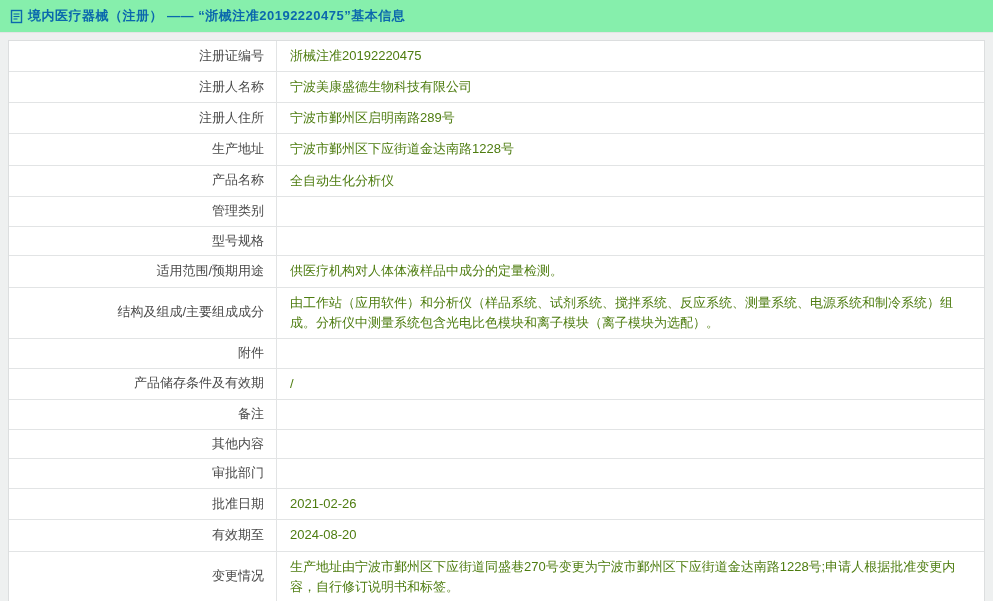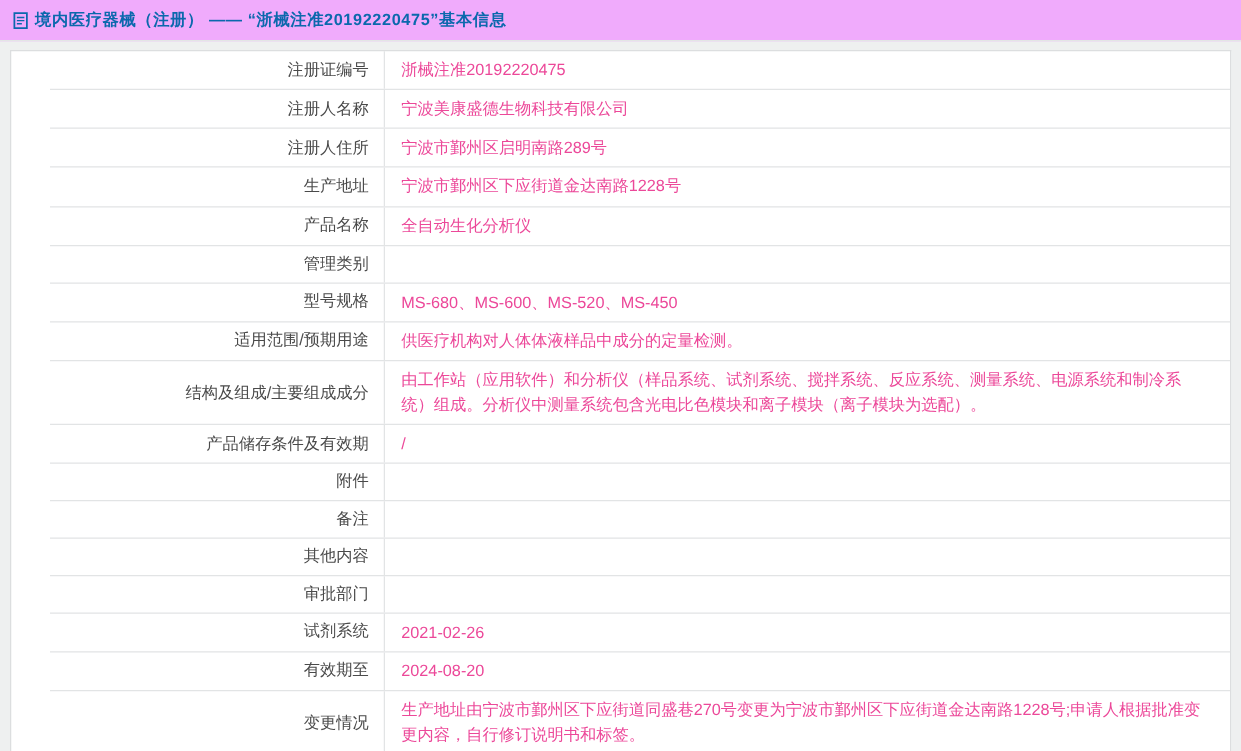--- a/index.html
+++ b/index.html
@@ -9,21 +9,21 @@
     font-family:"Liberation Sans","DejaVu Sans",sans-serif;
     font-size:13px;
     color:#444;
     overflow:hidden;
   }
   .title-bar {
     height:33px;
     display:flex;
     align-items:center;
     padding:0 10px;
-    background:#f0abfc;
+    background:#86efac;
     border-bottom:1px solid #e3e5e5;
   }
   .doc-icon {
     display:inline-flex;
     margin-right:5px;
     flex:0 0 auto;
   }
   .page-title {
     color:#0b68ad;
     font-weight:bold;
@@ -33,40 +33,39 @@
   .info-table {
     margin:7px 8px 8px 8px;
     background:#ffffff;
     border:1px solid #dcdedf;
     border-bottom:none;
   }
   .trow {
     display:flex;
     border-bottom:1px solid #e2e4e5;
     min-height:29px;
-    margin-left:31px;
   }
   .tlabel {
     width:268px;
     flex:0 0 268px;
     display:flex;
     align-items:center;
     justify-content:flex-end;
     text-align:right;
     padding:5px 12px 5px 10px;
     border-right:1px solid #e2e4e5;
     color:#4a4a4a;
     line-height:1.45;
   }
   .tvalue {
     flex:1;
     display:flex;
     align-items:center;
     padding:5px 14px 5px 13px;
-    color:#ec4899;
+    color:#4d7c0f;
     line-height:1.55;
   }
 </style>
 </head>
 <body>
 
 <div class="title-bar">
   <span class="doc-icon">
     <svg width="13" height="15" viewBox="0 0 13 15">
       <rect x="1.5" y="1.5" width="10" height="12" fill="none" stroke="#0b68ad" stroke-width="1.4"></rect>
@@ -97,51 +96,50 @@
     </div>
     <div class="trow">
       <div class="tlabel">产品名称</div>
       <div class="tvalue">全自动生化分析仪</div>
     </div>
     <div class="trow">
       <div class="tlabel">管理类别</div>
     </div>
     <div class="trow">
       <div class="tlabel">型号规格</div>
-      <div class="tvalue">MS-680、MS-600、MS-520、MS-450</div>
     </div>
     <div class="trow">
       <div class="tlabel">适用范围/预期用途</div>
       <div class="tvalue">供医疗机构对人体体液样品中成分的定量检测。</div>
     </div>
     <div class="trow">
       <div class="tlabel">结构及组成/主要组成成分</div>
       <div class="tvalue">由工作站（应用软件）和分析仪（样品系统、试剂系统、搅拌系统、反应系统、测量系统、电源系统和制冷系统）组成。分析仪中测量系统包含光电比色模块和离子模块（离子模块为选配）。</div>
     </div>
     <div class="trow">
+      <div class="tlabel">附件</div>
+      <div class="tvalue"></div>
+    </div>
+    <div class="trow">
       <div class="tlabel">产品储存条件及有效期</div>
       <div class="tvalue">/</div>
-    </div>
-    <div class="trow">
-      <div class="tlabel">附件</div>
-      <div class="tvalue"></div>
     </div>
     <div class="trow">
       <div class="tlabel">备注</div>
       <div class="tvalue"></div>
     </div>
     <div class="trow">
       <div class="tlabel">其他内容</div>
       <div class="tvalue"></div>
     </div>
     <div class="trow">
       <div class="tlabel">审批部门</div>
     </div>
     <div class="trow">
-      <div class="tlabel">试剂系统</div>
+      <div class="tlabel">批准日期</div>
       <div class="tvalue">2021-02-26</div>
     </div>
     <div class="trow">
       <div class="tlabel">有效期至</div>
       <div class="tvalue">2024-08-20</div>
     </div>
     <div class="trow">
       <div class="tlabel">变更情况</div>
       <div class="tvalue">生产地址由宁波市鄞州区下应街道同盛巷270号变更为宁波市鄞州区下应街道金达南路1228号;申请人根据批准变更内容，自行修订说明书和标签。</div>
     </div>

